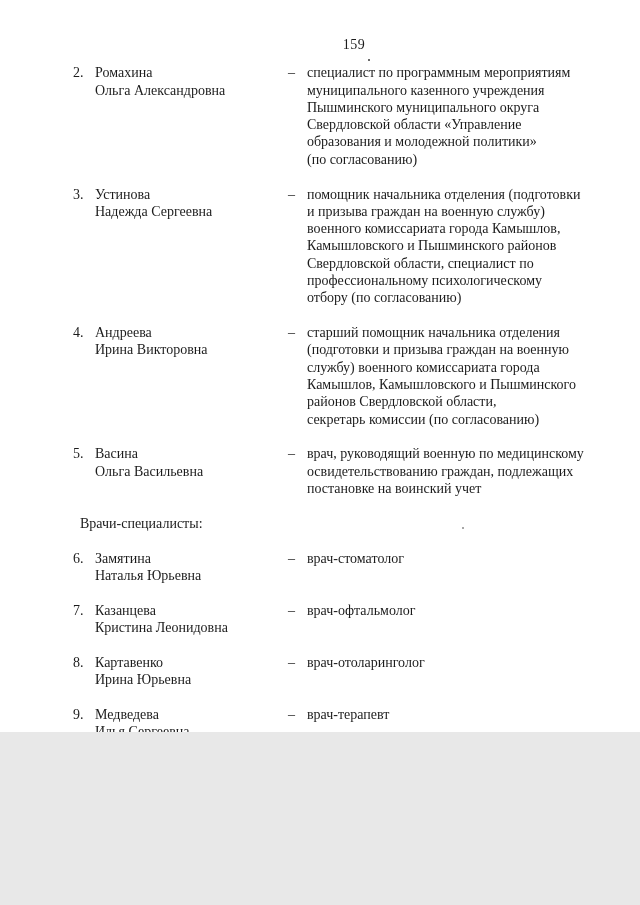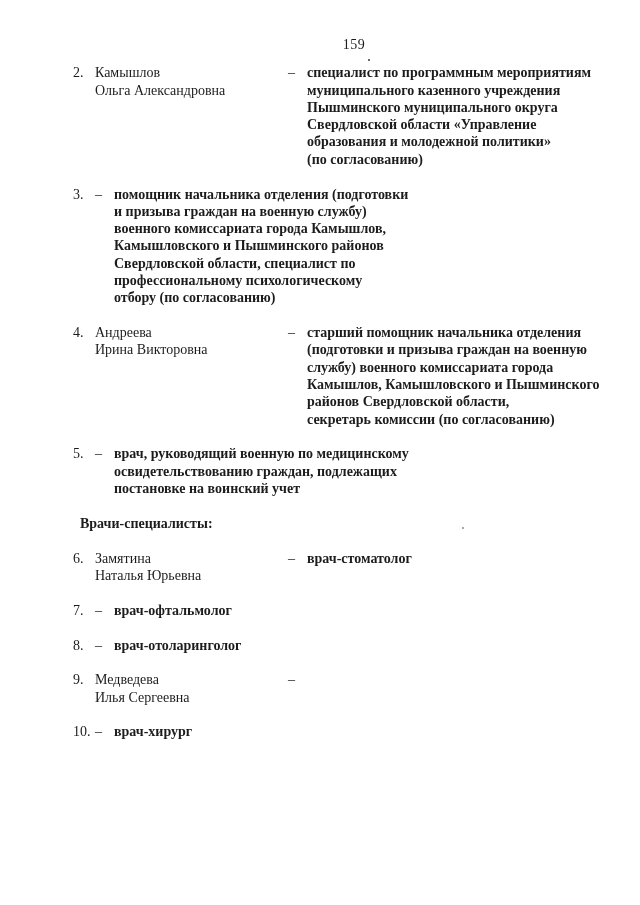--- a/index.html
+++ b/index.html
@@ -3,21 +3,21 @@
 <meta charset="utf-8">
 <style>
   html, body {
     margin: 0;
     padding: 0;
     background: #e8e8e8;
   }
   .page {
     position: relative;
     width: 640px;
-    height: 905px;
+    height: 732px;
     background: #ffffff;
     box-sizing: border-box;
     padding: 36px 33px 0 73px;
     font-family: "Liberation Serif", "DejaVu Serif", serif;
     font-size: 14px;
     line-height: 17.3px;
     color: #1c1c1c;
     overflow: hidden;
   }
   .page-number {
@@ -40,24 +40,23 @@
     white-space: pre-line;
   }
   .entry .dash {
     flex: none;
     width: 19px;
   }
   .entry .role {
     flex: none;
     width: 300px;
     white-space: pre-line;
-    font-weight: bold;
   }
   .section-heading {
-    font-weight: bold;
+    font-weight: normal;
     margin: 0 0 17.5px 7px;
   }
   .artifact {
     position: absolute;
     background: #3a3a3a;
     border-radius: 50%;
   }
   .artifact.dot1 { left: 368px; top: 59px; width: 2px; height: 2px; }
   .artifact.dot2 { left: 462px; top: 527px; width: 2px; height: 2px; opacity: 0.6; }
 </style>
@@ -65,33 +64,35 @@
 <body>
 
 <div class="page">
 
   <div class="page-number">159</div>
 
   <div>
 
       <div class="entry">
         <span class="num">2.</span>
-        <span class="name">Камышлов
+        <span class="name">Ромахина
 Ольга Александровна</span>
         <span class="dash">–</span>
         <span class="role">специалист по программным мероприятиям
 муниципального казенного учреждения
 Пышминского муниципального округа
 Свердловской области «Управление
 образования и молодежной политики»
 (по согласованию)</span>
       </div>
 
       <div class="entry">
         <span class="num">3.</span>
+        <span class="name">Устинова
+Надежда Сергеевна</span>
         <span class="dash">–</span>
         <span class="role">помощник начальника отделения (подготовки
 и призыва граждан на военную службу)
 военного комиссариата города Камышлов,
 Камышловского и Пышминского районов
 Свердловской области, специалист по
 профессиональному психологическому
 отбору (по согласованию)</span>
       </div>
 
@@ -103,20 +104,22 @@
         <span class="role">старший помощник начальника отделения
 (подготовки и призыва граждан на военную
 службу) военного комиссариата города
 Камышлов, Камышловского и Пышминского
 районов Свердловской области,
 секретарь комиссии (по согласованию)</span>
       </div>
 
       <div class="entry">
         <span class="num">5.</span>
+        <span class="name">Васина
+Ольга Васильевна</span>
         <span class="dash">–</span>
         <span class="role">врач, руководящий военную по медицинскому
 освидетельствованию граждан, подлежащих
 постановке на воинский учет</span>
       </div>
     </div>
 
   <div class="section-heading">Врачи-специалисты:</div>
 
   <div>
@@ -124,35 +127,40 @@
       <div class="entry">
         <span class="num">6.</span>
         <span class="name">Замятина
 Наталья Юрьевна</span>
         <span class="dash">–</span>
         <span class="role">врач-стоматолог</span>
       </div>
 
       <div class="entry">
         <span class="num">7.</span>
+        <span class="name">Казанцева
+Кристина Леонидовна</span>
         <span class="dash">–</span>
         <span class="role">врач-офтальмолог</span>
       </div>
 
       <div class="entry">
         <span class="num">8.</span>
+        <span class="name">Картавенко
+Ирина Юрьевна</span>
         <span class="dash">–</span>
         <span class="role">врач-отоларинголог</span>
       </div>
 
       <div class="entry">
         <span class="num">9.</span>
         <span class="name">Медведева
 Илья Сергеевна</span>
         <span class="dash">–</span>
+        <span class="role">врач-терапевт</span>
       </div>
 
       <div class="entry">
         <span class="num">10.</span>
         <span class="dash">–</span>
         <span class="role">врач-хирург</span>
       </div>
     </div>
 
   <div class="artifact dot1"></div>

